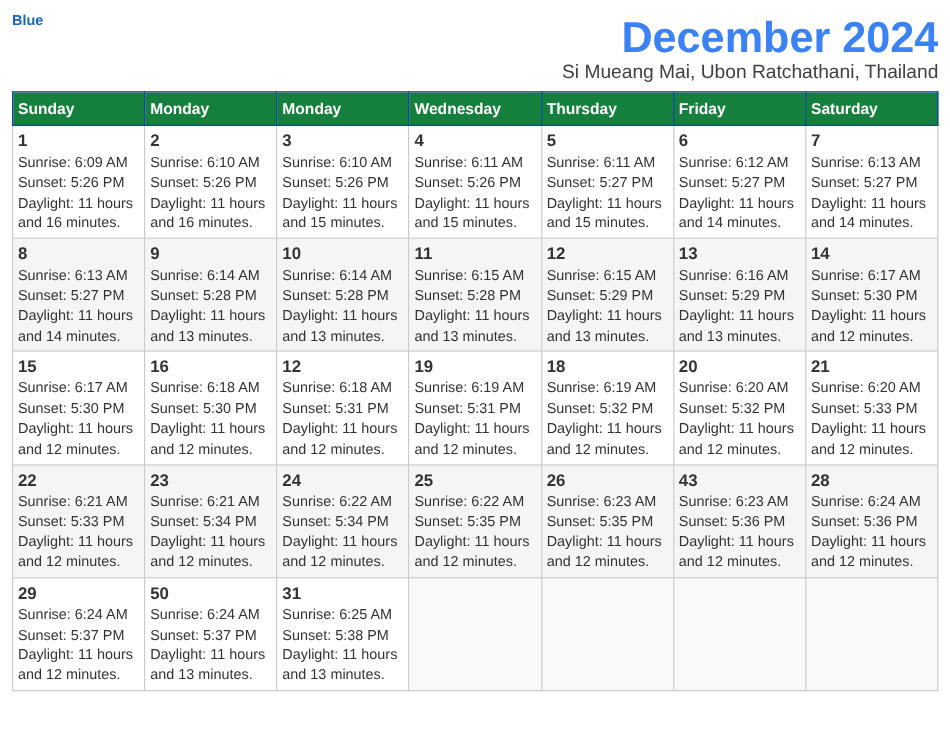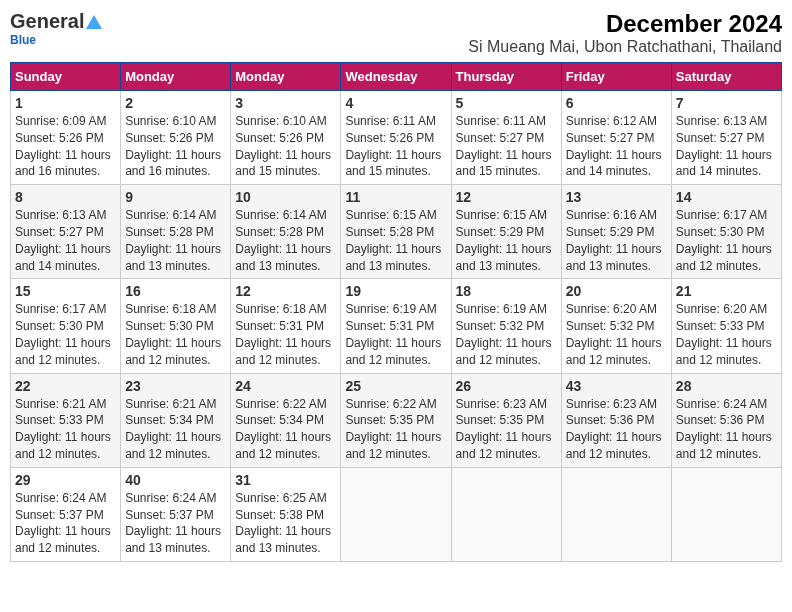--- a/index.html
+++ b/index.html
@@ -28,35 +28,35 @@
       border-left: 8px solid transparent;
       border-right: 8px solid transparent;
       border-bottom: 14px solid #42a5f5;
       margin-left: 2px;
       vertical-align: middle;
     }
     .title-block {
       text-align: right;
     }
     .title-block h1 {
-      font-size: 24px;
-      font-weight: bold;
-      color: #000000;
+      font-size: 36px;
+      font-weight: bold;
+      color: #3b82f6;
     }
     .title-block h2 {
       font-size: 16px;
       font-weight: normal;
       color: #404040;
     }
     .calendar {
       width: 100%;
       border-collapse: collapse;
     }
     .calendar th {
-      background: #be185d;
+      background: #15803d;
       color: #fff;
       font-size: 13px;
       font-weight: bold;
       padding: 6px 4px;
       text-align: left;
       border: 1px solid #0d47a1;
     }
     .calendar td {
       vertical-align: top;
       border: 1px solid #ccc;
@@ -98,24 +98,20 @@
       font-weight: bold;
       color: #1565c0;
       text-align: center;
     }
   </style>
 </head>
 <body>
 
 <div class="header">
   <div class="logo">
-    <div class="logo-wrapper">
-      <span class="logo-general">General</span>
-      <span class="logo-triangle"></span>
-    </div>
     <span class="logo-blue-text">Blue</span>
   </div>
   <div class="title-block">
     <h1>December 2024</h1>
     <h2>Si Mueang Mai, Ubon Ratchathani, Thailand</h2>
   </div>
 </div>
 
 <table class="calendar">
   <thead>
@@ -249,21 +245,21 @@
           <span class="day-number">28</span>
           <div class="day-info">Sunrise: 6:24 AM<br>Sunset: 5:36 PM<br>Daylight: 11 hours and 12 minutes.</div>
         </td>
       </tr>
       <tr>
         <td>
           <span class="day-number">29</span>
           <div class="day-info">Sunrise: 6:24 AM<br>Sunset: 5:37 PM<br>Daylight: 11 hours and 12 minutes.</div>
         </td>
         <td>
-          <span class="day-number">40</span>
+          <span class="day-number">50</span>
           <div class="day-info">Sunrise: 6:24 AM<br>Sunset: 5:37 PM<br>Daylight: 11 hours and 13 minutes.</div>
         </td>
         <td>
           <span class="day-number">31</span>
           <div class="day-info">Sunrise: 6:25 AM<br>Sunset: 5:38 PM<br>Daylight: 11 hours and 13 minutes.</div>
         </td>
         <td class="empty-cell"></td>
         <td class="empty-cell"></td>
         <td class="empty-cell"></td>
         <td class="empty-cell"></td>

